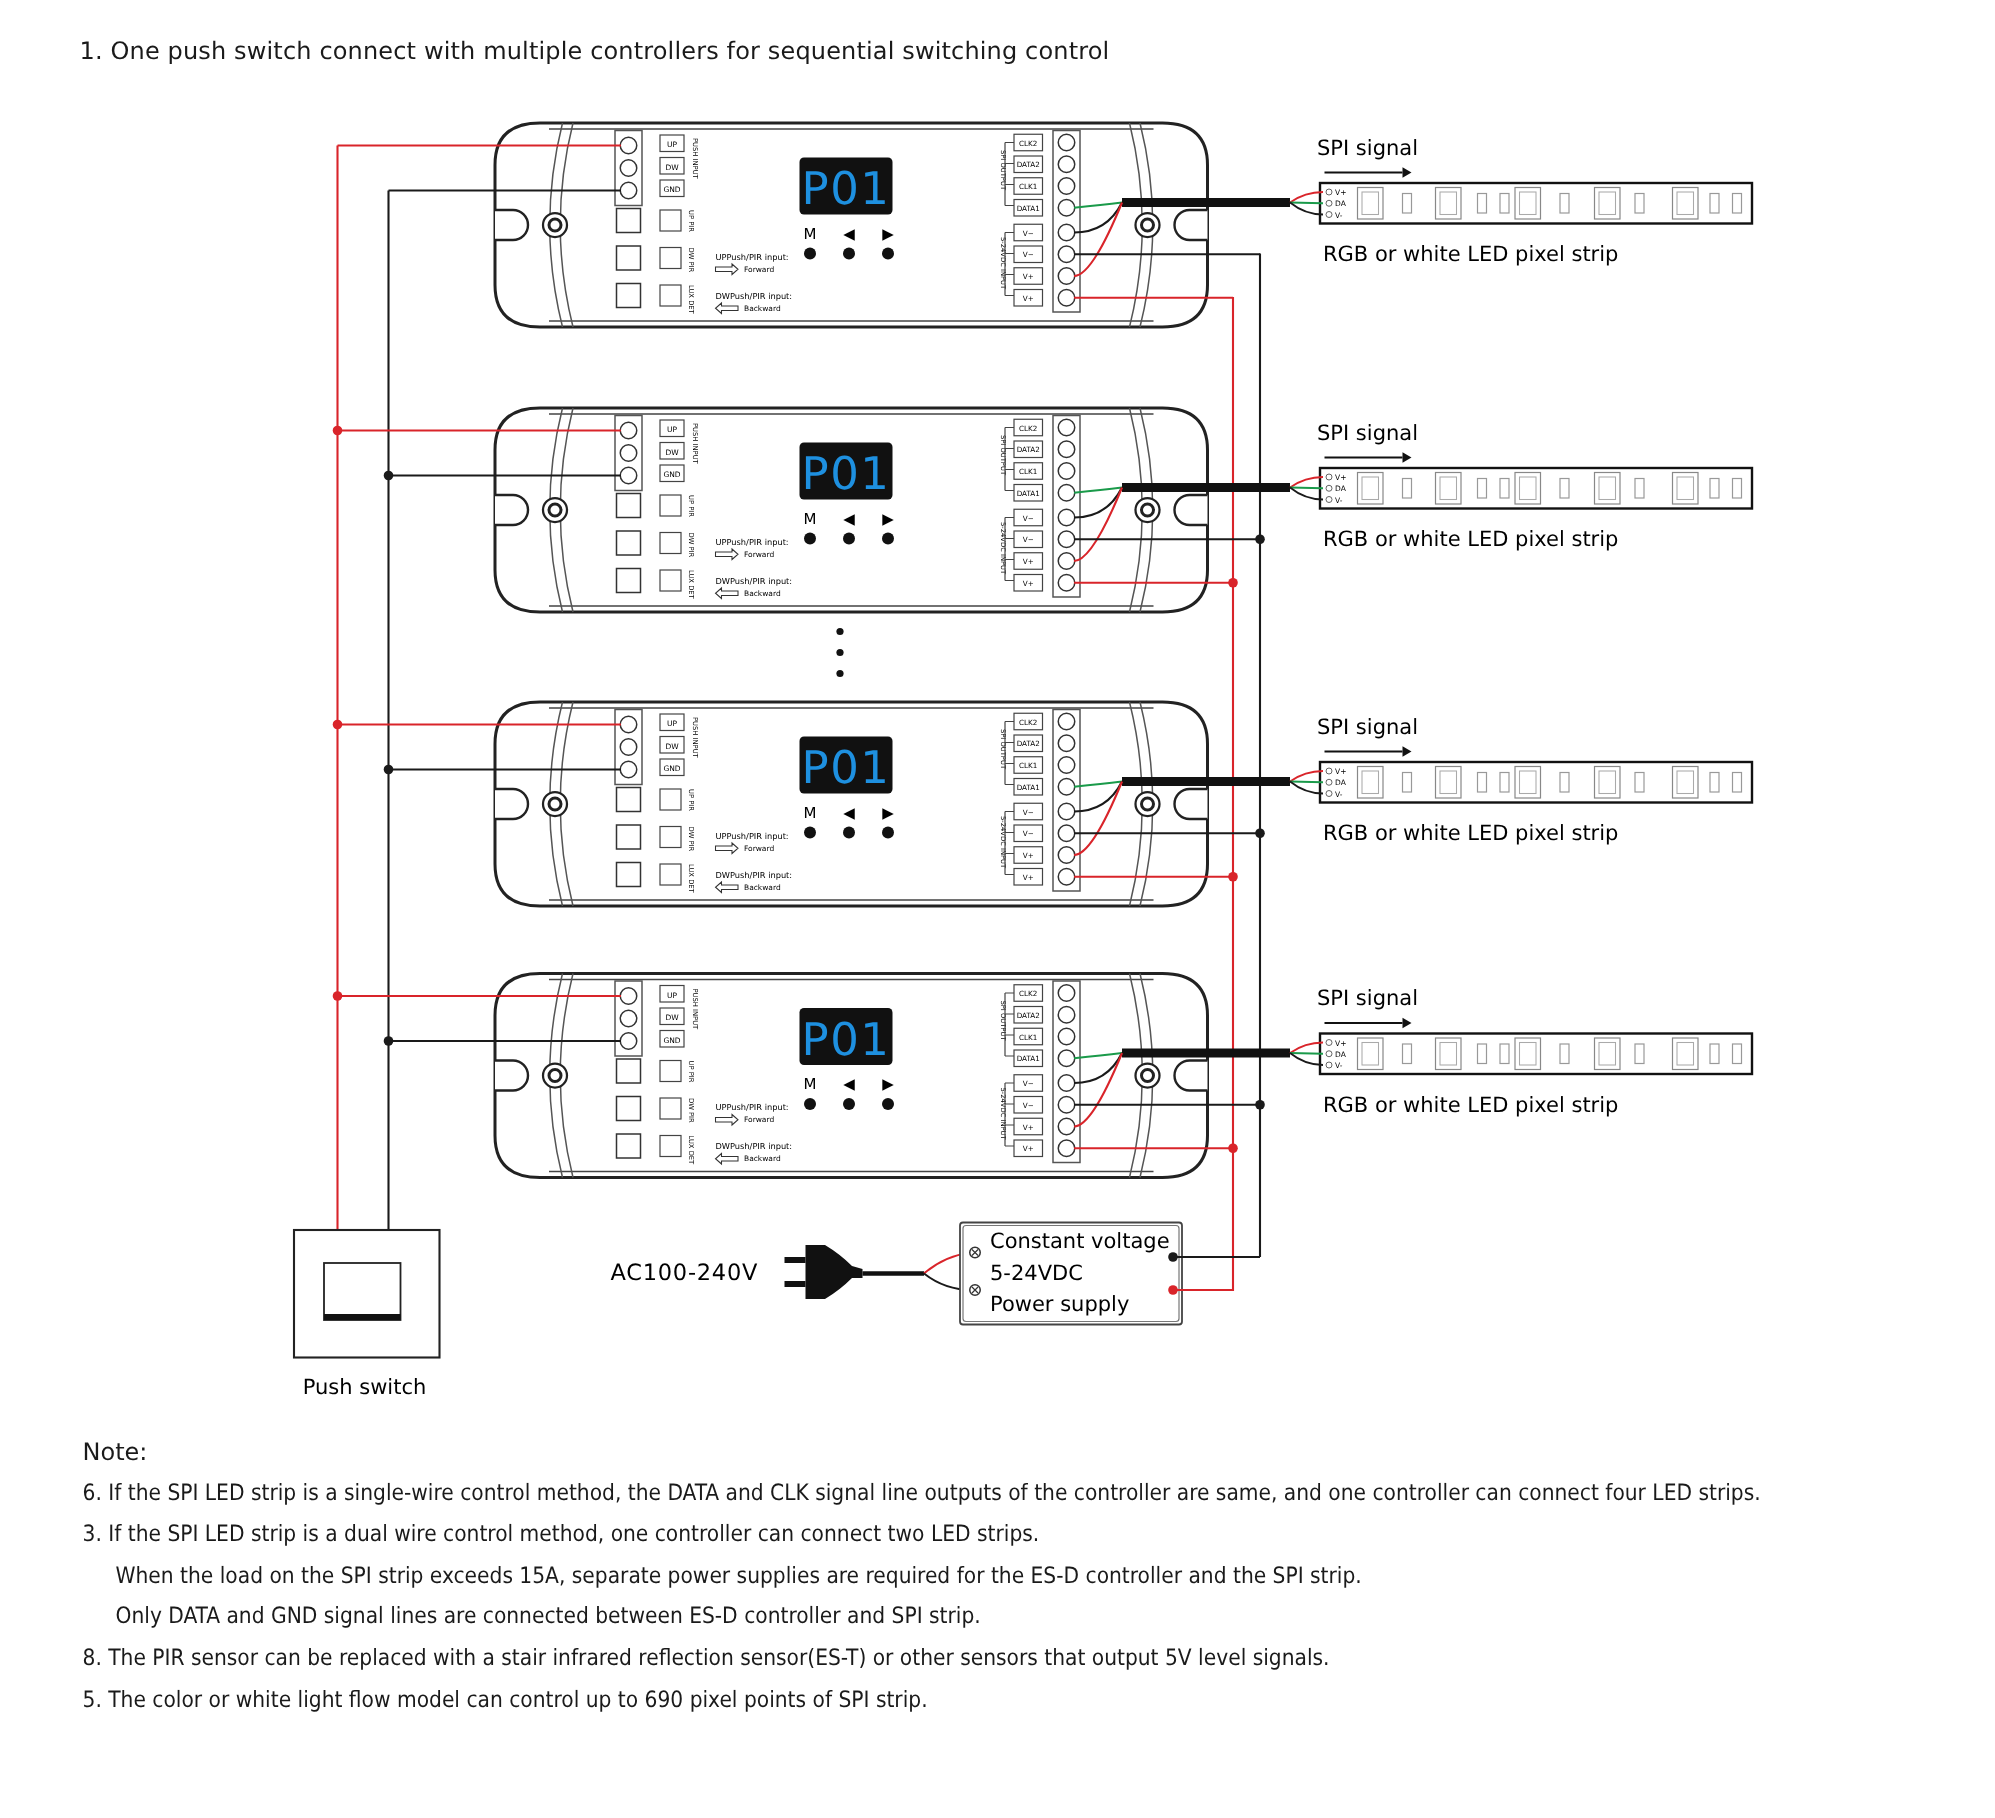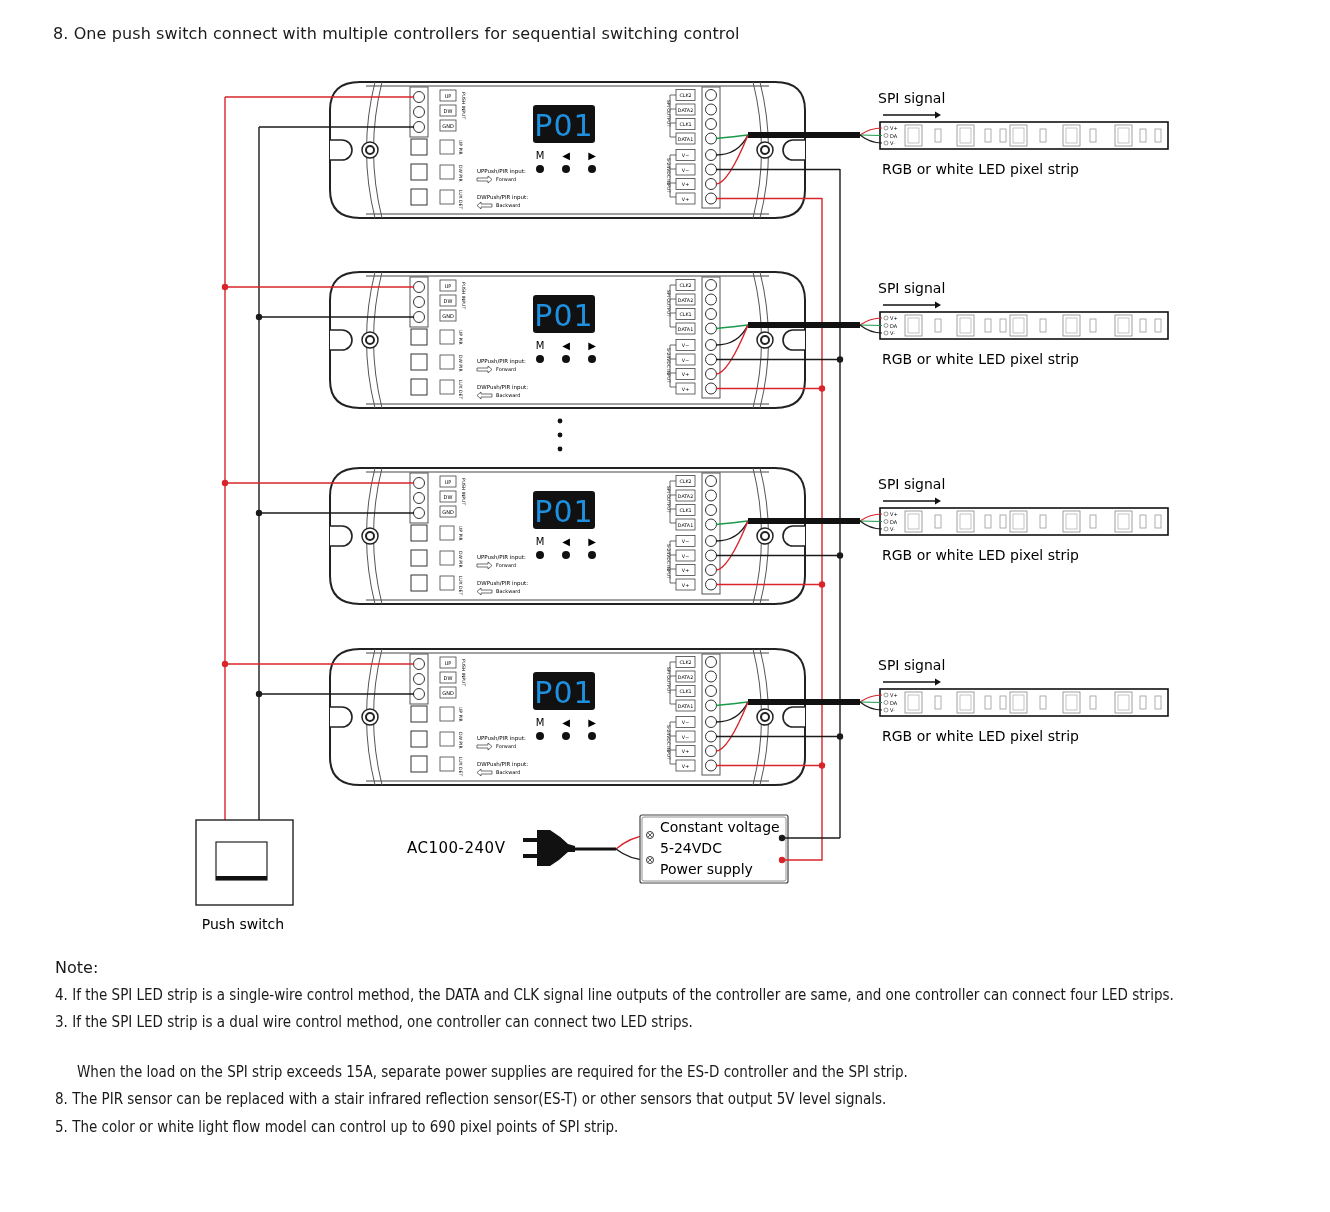--- a/index.html
+++ b/index.html
@@ -2,28 +2,28 @@
 <html><head>
 <meta charset="utf-8">
 <style>
   html, body { margin: 0; padding: 0; background: #ffffff; }
   body { width: 1330px; height: 1212px; position: relative; overflow: hidden;
          font-family: "DejaVu Sans", sans-serif; color: #1a1a1a; }
   #page-title { position: absolute; left: 53px; top: 24px; font-size: 16px; letter-spacing: 0.1px; }
   #diagram { position: absolute; left: 0; top: 0; }
   #notes { position: absolute; left: 55px; top: 954px; font-size: 15px; line-height: 27.6px; }
   #notes .note-line { white-space: nowrap; font-stretch: condensed; }
-  #notes .indent { padding-left: 22px; margin-top: 22px; }
+  #notes .indent { padding-left: 22px; }
   #notes .heading { font-size: 16px; }
   svg text { font-family: "DejaVu Sans", sans-serif; }
 </style>
 </head>
 <body>
 
-<div id="page-title">8. One push switch connect with multiple controllers for sequential switching control</div>
+<div id="page-title">1. One push switch connect with multiple controllers for sequential switching control</div>
 
 <svg id="diagram" width="1330" height="950" viewBox="0 0 1330 950" xmlns="http://www.w3.org/2000/svg">
     <line x1="225" y1="97" x2="225" y2="820" stroke="#d9242a" stroke-width="1.4"></line>
     <line x1="259" y1="127" x2="259" y2="820" stroke="#1a1a1a" stroke-width="1.4"></line>
     <line x1="822" y1="198" x2="822" y2="858" stroke="#d9242a" stroke-width="1.4"></line>
     <line x1="840" y1="169" x2="840" y2="838" stroke="#1a1a1a" stroke-width="1.4"></line>
     <g transform="translate(0,80)">
       <path d="M 360 2 L 775 2 Q 805 2 805 30 L 805 110 Q 805 138 775 138 L 360 138 Q 330 138 330 110 L 330 30 Q 330 2 360 2 Z" fill="#fff" stroke="#222" stroke-width="2"></path>
       <path d="M 366 6 L 769 6 M 366 134 L 769 134" stroke="#444" stroke-width="1" fill="none"></path>
       <path d="M 375 2 Q 358 70 375 138 M 382 2 Q 365 70 382 138" stroke="#555" stroke-width="1" fill="none"></path>
@@ -526,19 +526,20 @@
     <text x="660" y="874" font-size="14">Power supply</text>
     <circle cx="782" cy="838" r="3.2" fill="#1a1a1a"></circle>
     <circle cx="782" cy="860" r="3.2" fill="#d9242a"></circle>
     <polyline points="782,838 840,838" fill="none" stroke="#1a1a1a" stroke-width="1.4"></polyline>
     <polyline points="782,860 822,860 822,858" fill="none" stroke="#d9242a" stroke-width="1.4"></polyline>
   </svg>
 
 <div id="notes">
   <div class="heading">Note:</div>
   <div id="notes-list">
-      <div class="note-line">4. If the SPI LED strip is a single-wire control method, the DATA and CLK signal line outputs of the controller are same, and one controller can connect four LED strips.</div>
+      <div class="note-line">6. If the SPI LED strip is a single-wire control method, the DATA and CLK signal line outputs of the controller are same, and one controller can connect four LED strips.</div>
       <div class="note-line">3. If the SPI LED strip is a dual wire control method, one controller can connect two LED strips.</div>
       <div class="note-line indent">When the load on the SPI strip exceeds 15A, separate power supplies are required for the ES-D controller and the SPI strip.</div>
+      <div class="note-line indent">Only DATA and GND signal lines are connected between ES-D controller and SPI strip.</div>
       <div class="note-line">8. The PIR sensor can be replaced with a stair infrared reflection sensor(ES-T) or other sensors that output 5V level signals.</div>
       <div class="note-line">5. The color or white light flow model can control up to 690 pixel points of SPI strip.</div>
     </div>
 </div>
 
 </body></html>

